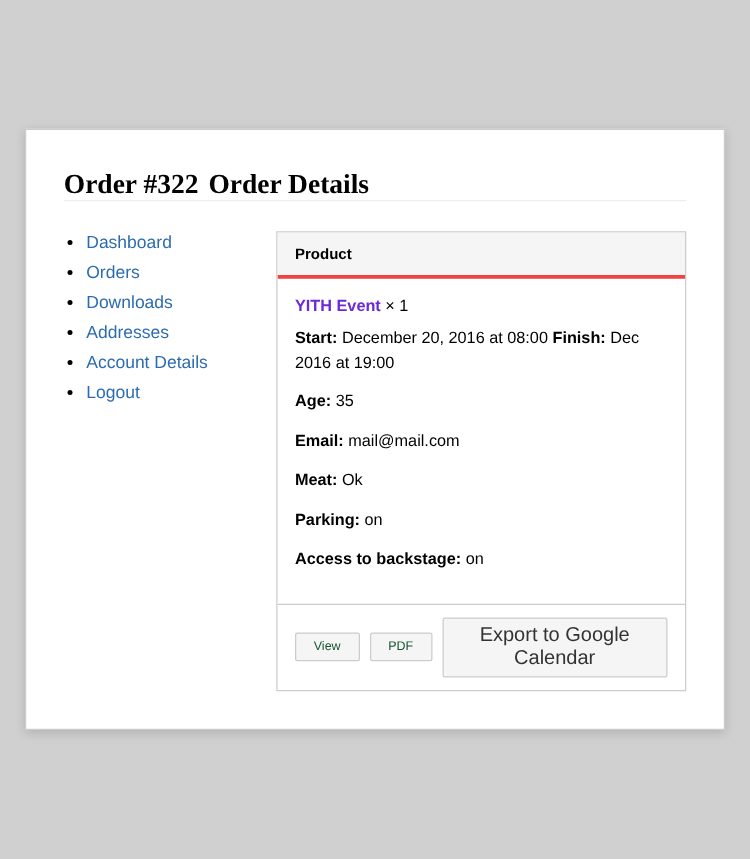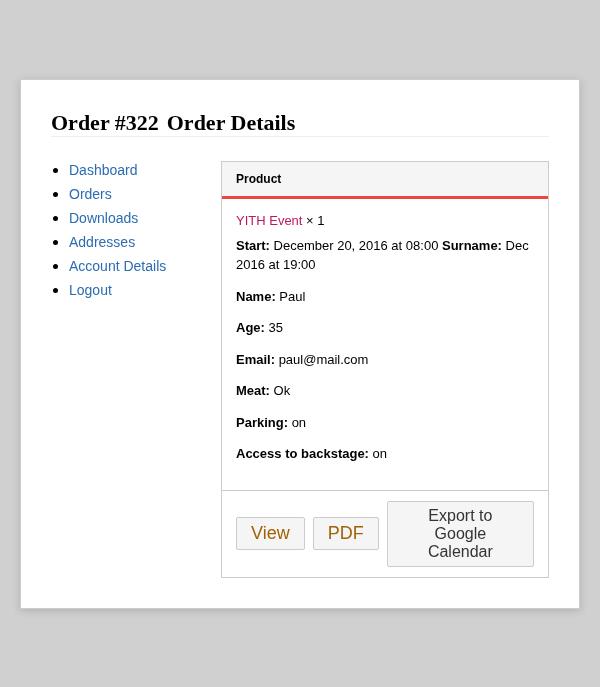--- a/index.html
+++ b/index.html
@@ -72,23 +72,23 @@
       font-size: 12px;
       font-family: Liberation Sans, sans-serif;
       border-bottom: 3px solid #ef4444;
     }
     .product-body {
       padding: 14px;
       font-family: Arial, sans-serif;
       font-size: 13px;
     }
     .product-link {
-      color: #be185d;
+      color: #6d28d9;
       text-decoration: none;
-      font-weight: normal;
+      font-weight: bold;
     }
     .product-qty {
       font-size: 13px;
     }
     .detail-row {
       margin-bottom: 12px;
       line-height: 1.5;
     }
     .detail-row .label {
       font-weight: bold;
@@ -100,24 +100,24 @@
       border-top: 1px solid #ccc;
       padding: 10px 14px;
       display: flex;
       gap: 8px;
       align-items: center;
     }
     .btn {
       padding: 5px 14px;
       border: 1px solid #ccc;
       background: #f5f5f5;
-      font-size: 18px;
+      font-size: 10px;
       font-family: Arial, sans-serif;
       cursor: pointer;
-      color: #a16207;
+      color: #14532d;
       border-radius: 2px;
     }
     .btn-export {
       padding: 5px 14px;
       border: 1px solid #ccc;
       background: #f5f5f5;
       font-size: 16px;
       font-family: Arial, sans-serif;
       cursor: pointer;
       color: #333;
@@ -148,27 +148,26 @@
     <div class="main-content">
       <div class="product-header">Product</div>
       <div class="product-body">
         <div class="product-top-row">
           <a href="#" class="product-link">YITH Event</a>
           <span class="product-qty">× 1</span>
         </div>
         <div class="detail-row">
           <span class="label">Start:</span>
           <span>December 20, 2016 at 08:00</span>
-          <span class="label">Surname:</span>
+          <span class="label">Finish:</span>
           <span>Dec 2016 at 19:00</span>
         </div>
         <div id="product-fields">
-            <div class="detail-row"><span class="label">Name: </span><span>Paul</span></div>
             <div class="detail-row"><span class="label">Age: </span><span>35</span></div>
-            <div class="detail-row"><span class="label">Email: </span><span>paul@mail.com</span></div>
+            <div class="detail-row"><span class="label">Email: </span><span>mail@mail.com</span></div>
             <div class="detail-row"><span class="label">Meat: </span><span>Ok</span></div>
             <div class="detail-row"><span class="label">Parking: </span><span>on</span></div>
             <div class="detail-row"><span class="label">Access to backstage: </span><span>on</span></div>
           </div>
       </div>
       <div class="actions-bar">
         <button class="btn">View</button>
         <button class="btn">PDF</button>
         <button class="btn-export">Export to Google Calendar</button>
       </div>

